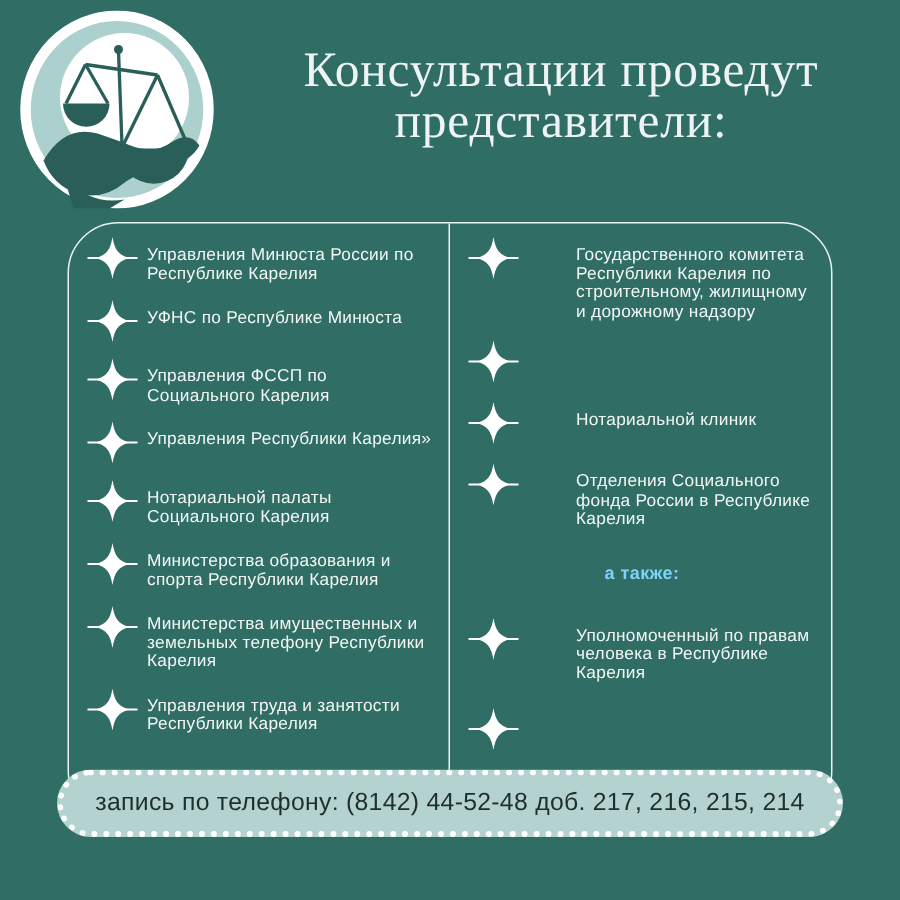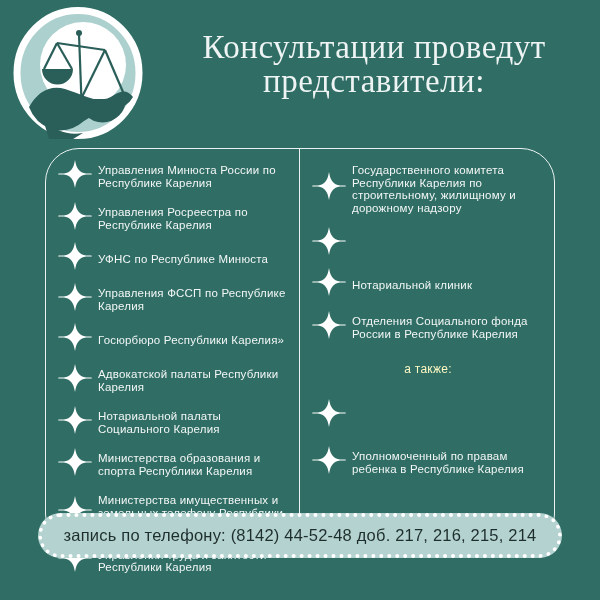--- a/index.html
+++ b/index.html
@@ -38,36 +38,36 @@
     display:flex;
   }
   .panel { width:50%; padding:13px 8px 8px 10px; }
   .panel.left { border-right:1.3px solid rgba(246,250,249,0.95); }
 
   ul.item-list { list-style:none; display:flex; flex-direction:column; }
   #left-list { gap:15px; }
   #right-list-top { gap:17px; }
   #right-list-bottom { gap:21px; margin-top:27px; }
 
-  .list-item { display:flex; align-items:center; gap:6px; }
+  .list-item { display:flex; align-items:flex-start; gap:6px; }
   .sparkle {
     flex:0 0 34px; width:34px; height:28px;
     margin-top:-4px; margin-left:2px;
   }
   .item-text {
     font-size:11.5px; line-height:12.5px;
     color:#f3f7f6; letter-spacing:0.2px;
     padding-top:2px;
   }
-  #right-list-top .item-text, #right-list-bottom .item-text { max-width:195px; }
+  #right-list-top .item-text, #right-list-bottom .item-text { max-width:195px;margin-left:32px; }
 
   .also {
     margin-top:22px;
     text-align:center;
-    font-size:12px; color:#fef9c3; letter-spacing:0.3px;
+    font-size:12px; color:#7dd3fc; letter-spacing:0.3px;font-weight:bold;
   }
 
   
   .phone-banner {
     position:absolute; left:38px; right:38px; top:513px; height:45px;
     background:#b4d3d0;
     border:4px dotted #ffffff;
     border-radius:24px;
     display:flex; align-items:center; justify-content:center;
     z-index:5;
@@ -116,49 +116,35 @@
               <path d="M18 0 C19.6 9.6 22.4 12.6 30 15 C22.4 17.4 19.6 20.4 18 30 C16.4 20.4 13.6 17.4 6 15 C13.6 12.6 16.4 9.6 18 0 Z"></path>
               <rect x="0" y="14.35" width="36" height="1.3" rx="0.65"></rect>
             </svg>
             <span class="item-text">Управления Минюста России по Республике Карелия</span>
           </li>
           <li class="list-item">
             <svg class="sparkle" viewBox="0 0 36 30" fill="#ffffff">
               <path d="M18 0 C19.6 9.6 22.4 12.6 30 15 C22.4 17.4 19.6 20.4 18 30 C16.4 20.4 13.6 17.4 6 15 C13.6 12.6 16.4 9.6 18 0 Z"></path>
               <rect x="0" y="14.35" width="36" height="1.3" rx="0.65"></rect>
             </svg>
-            <span class="item-text">Управления Росреестра по Республике Карелия</span>
-          </li>
-          <li class="list-item">
-            <svg class="sparkle" viewBox="0 0 36 30" fill="#ffffff">
-              <path d="M18 0 C19.6 9.6 22.4 12.6 30 15 C22.4 17.4 19.6 20.4 18 30 C16.4 20.4 13.6 17.4 6 15 C13.6 12.6 16.4 9.6 18 0 Z"></path>
-              <rect x="0" y="14.35" width="36" height="1.3" rx="0.65"></rect>
-            </svg>
             <span class="item-text">УФНС по Республике Минюста</span>
           </li>
           <li class="list-item">
             <svg class="sparkle" viewBox="0 0 36 30" fill="#ffffff">
               <path d="M18 0 C19.6 9.6 22.4 12.6 30 15 C22.4 17.4 19.6 20.4 18 30 C16.4 20.4 13.6 17.4 6 15 C13.6 12.6 16.4 9.6 18 0 Z"></path>
               <rect x="0" y="14.35" width="36" height="1.3" rx="0.65"></rect>
             </svg>
-            <span class="item-text">Управления ФССП по Республике Карелия</span>
-          </li>
-          <li class="list-item">
-            <svg class="sparkle" viewBox="0 0 36 30" fill="#ffffff">
-              <path d="M18 0 C19.6 9.6 22.4 12.6 30 15 C22.4 17.4 19.6 20.4 18 30 C16.4 20.4 13.6 17.4 6 15 C13.6 12.6 16.4 9.6 18 0 Z"></path>
-              <rect x="0" y="14.35" width="36" height="1.3" rx="0.65"></rect>
-            </svg>
-            <span class="item-text">Госюрбюро Республики Карелия»</span>
-          </li>
-          <li class="list-item">
-            <svg class="sparkle" viewBox="0 0 36 30" fill="#ffffff">
-              <path d="M18 0 C19.6 9.6 22.4 12.6 30 15 C22.4 17.4 19.6 20.4 18 30 C16.4 20.4 13.6 17.4 6 15 C13.6 12.6 16.4 9.6 18 0 Z"></path>
-              <rect x="0" y="14.35" width="36" height="1.3" rx="0.65"></rect>
-            </svg>
-            <span class="item-text">Адвокатской палаты Республики Карелия</span>
+            <span class="item-text">Управления ФССП по Социального Карелия</span>
+          </li>
+          <li class="list-item">
+            <svg class="sparkle" viewBox="0 0 36 30" fill="#ffffff">
+              <path d="M18 0 C19.6 9.6 22.4 12.6 30 15 C22.4 17.4 19.6 20.4 18 30 C16.4 20.4 13.6 17.4 6 15 C13.6 12.6 16.4 9.6 18 0 Z"></path>
+              <rect x="0" y="14.35" width="36" height="1.3" rx="0.65"></rect>
+            </svg>
+            <span class="item-text">Управления Республики Карелия»</span>
           </li>
           <li class="list-item">
             <svg class="sparkle" viewBox="0 0 36 30" fill="#ffffff">
               <path d="M18 0 C19.6 9.6 22.4 12.6 30 15 C22.4 17.4 19.6 20.4 18 30 C16.4 20.4 13.6 17.4 6 15 C13.6 12.6 16.4 9.6 18 0 Z"></path>
               <rect x="0" y="14.35" width="36" height="1.3" rx="0.65"></rect>
             </svg>
             <span class="item-text">Нотариальной палаты Социального Карелия</span>
           </li>
           <li class="list-item">
             <svg class="sparkle" viewBox="0 0 36 30" fill="#ffffff">
@@ -213,27 +199,27 @@
             <span class="item-text">Отделения Социального фонда России в Республике Карелия</span>
           </li>
         </ul>
       <div class="also">а также:</div>
       <ul class="item-list" id="right-list-bottom">
           <li class="list-item">
             <svg class="sparkle" viewBox="0 0 36 30" fill="#ffffff">
               <path d="M18 0 C19.6 9.6 22.4 12.6 30 15 C22.4 17.4 19.6 20.4 18 30 C16.4 20.4 13.6 17.4 6 15 C13.6 12.6 16.4 9.6 18 0 Z"></path>
               <rect x="0" y="14.35" width="36" height="1.3" rx="0.65"></rect>
             </svg>
-          </li>
-          <li class="list-item">
-            <svg class="sparkle" viewBox="0 0 36 30" fill="#ffffff">
-              <path d="M18 0 C19.6 9.6 22.4 12.6 30 15 C22.4 17.4 19.6 20.4 18 30 C16.4 20.4 13.6 17.4 6 15 C13.6 12.6 16.4 9.6 18 0 Z"></path>
-              <rect x="0" y="14.35" width="36" height="1.3" rx="0.65"></rect>
-            </svg>
-            <span class="item-text">Уполномоченный по правам ребенка в Республике Карелия</span>
+            <span class="item-text">Уполномоченный по правам человека в Республике Карелия</span>
+          </li>
+          <li class="list-item">
+            <svg class="sparkle" viewBox="0 0 36 30" fill="#ffffff">
+              <path d="M18 0 C19.6 9.6 22.4 12.6 30 15 C22.4 17.4 19.6 20.4 18 30 C16.4 20.4 13.6 17.4 6 15 C13.6 12.6 16.4 9.6 18 0 Z"></path>
+              <rect x="0" y="14.35" width="36" height="1.3" rx="0.65"></rect>
+            </svg>
           </li>
         </ul>
     </div>
   </div>
 
   <div class="phone-banner">
     <span class="phone-text">запись по телефону: (8142) 44-52-48 доб. 217, 216, 215, 214</span>
   </div>
 
 </div>

